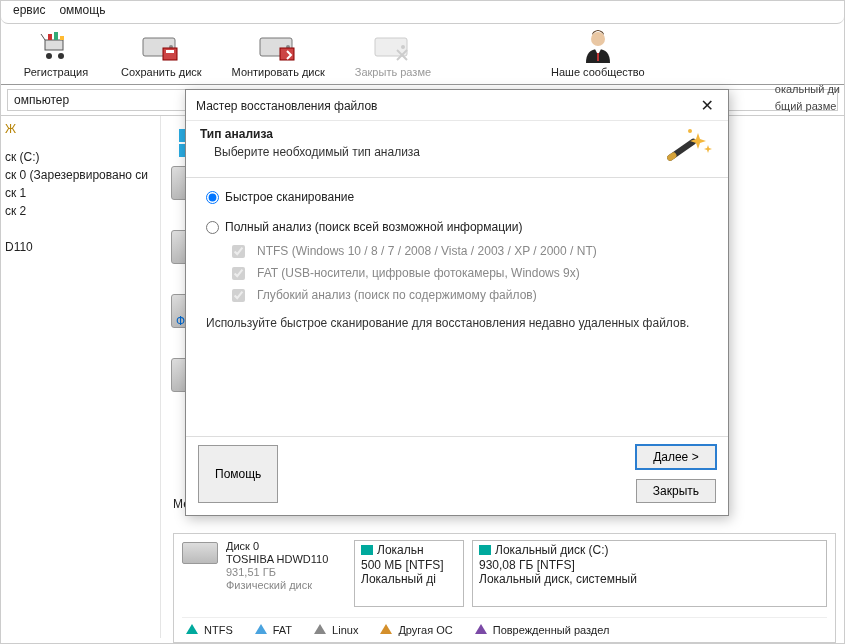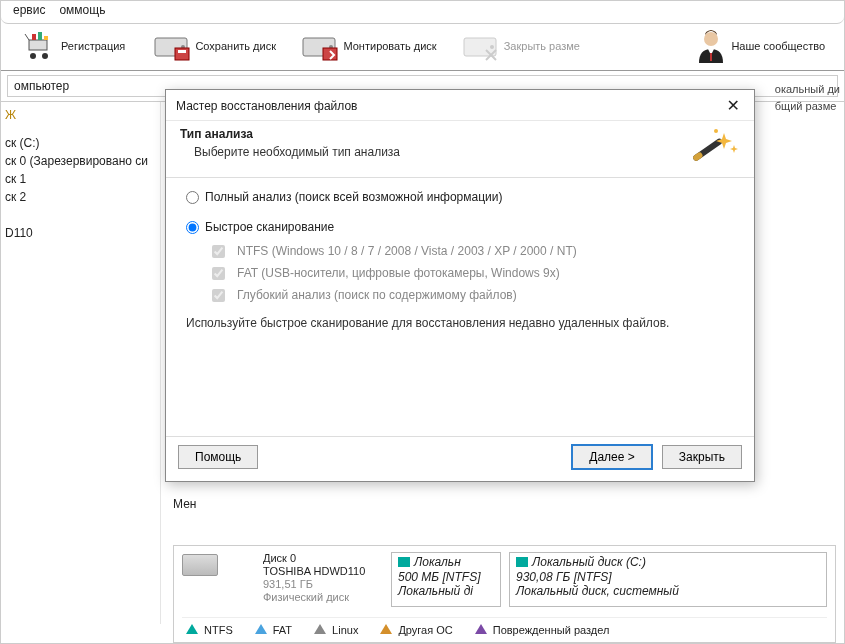--- a/index.html
+++ b/index.html
@@ -1,68 +1,68 @@
 <!DOCTYPE html>
 <html><head>
 <meta charset="utf-8">
 <style>
 * { box-sizing: border-box; margin: 0; padding: 0; }
 body { font-family: "Segoe UI", Tahoma, Arial, sans-serif; font-size: 12px; color: #222; background: #fff; width: 845px; height: 644px; overflow: hidden; position: relative; border: 1px solid #ccc; }
 .topbar { display: flex; gap: 2px; padding: 0 6px 4px; border-bottom: 1px solid #ccc; border-radius: 7px; }
 .topbar .menu-item { padding: 2px 6px; cursor: default; }
 .toolbar { display: flex; gap: 30px; padding: 4px 20px 6px; border-bottom: 1px solid #999; align-items: flex-end; }
-.tool { display: flex; align-items: center; gap: 2px; min-width: 70px; }
+.tool { display: flex; flex-direction: column; align-items: center; gap: 2px; min-width: 70px; }
 .tool .icon-wrap { width: 40px; height: 36px; display: flex; align-items: center; justify-content: center; }
 .tool-label { font-size: 11px; text-align: center; white-space: nowrap; }
 .tool.disabled .tool-label { color: #999; }
 .breadcrumb-row { padding: 4px 6px; border-bottom: 1px solid #ccc; }
 .breadcrumb-box { border: 1px solid #ccc; padding: 3px 6px; background: #fff; }
 .main { display: flex; height: calc(100% - 120px); }
 .sidebar { width: 160px; border-right: 1px solid #e5e5e5; padding: 4px 0; }
 .sidebar .tree-item { padding: 2px 4px; white-space: nowrap; overflow: hidden; }
 .content { flex: 1; position: relative; }
 .right-strip { position: absolute; right: 4px; top: 80px; color: #444; font-size: 11px; line-height: 1.5; text-align: left; }
 .drive-thumbs { position: absolute; left: 10px; top: 50px; display: flex; flex-direction: column; gap: 30px; }
 .hdd-thumb { width: 50px; height: 34px; background: linear-gradient(#ddd,#bbb); border: 1px solid #999; border-radius: 3px; position: relative; }
 .hdd-thumb::after { content:""; position:absolute; right:4px; bottom:4px; width:10px; height:10px; border-radius:50%; background:#888; }
 .win-logo { position: absolute; left: 18px; top: 10px; width: 34px; height: 34px; }
 .link-f { position:absolute; left:15px; top: 198px; color:#0066cc; cursor:pointer; }
 .bottom-menu { position: absolute; left: 172px; bottom: 132px; }
 .disk-footer { position: absolute; left: 172px; right: 8px; bottom: 0; border: 1px solid #ccc; border-top: 1px solid #ccc; padding: 6px 8px 2px; }
 .disk-footer-row { display: flex; gap: 8px; align-items: flex-start; }
-.disk-col { display: flex; flex-direction: column; gap: 1px; font-size: 11px; margin-left: 37px; }
+.disk-col { display: flex; flex-direction: column; gap: 1px; font-size: 11px; }
 .disk-col .muted { color: #888; }
 .disk-mini-hdd { width: 36px; height: 22px; background: linear-gradient(#ddd,#bbb); border:1px solid #999; border-radius:2px; margin-top:2px;}
-.disk-block { border:1px solid #bbb; min-width:110px; padding:2px 6px 8px;font-style:italic; }
+.disk-block { border:1px solid #bbb; min-width:110px; padding:2px 6px 20px; }
 .disk-block .topline { display:flex; gap:4px; align-items:center; margin-bottom:1px;}
 .swatch { width:12px; height:10px;}
 .sw-teal{ background:#00a99d;}
 .legend { display:flex; gap:22px; margin-top:10px; border-top:1px solid #eee; padding:6px 4px 4px; font-size:11px;}
 .legend-item{ display:flex; gap:6px; }
 .tri{ width:0; height:0; border-left:6px solid transparent; border-right:6px solid transparent; border-bottom:10px solid #000; }
 .tri.teal{ border-bottom-color:#00a99d;} .tri.blue{ border-bottom-color:#4aa3df;} .tri.grey{ border-bottom-color:#888;} .tri.org{ border-bottom-color:#d48f2b;} .tri.purp{ border-bottom-color:#7b4aa6;}
 
-.modal { position: absolute; left: 164px; top: 88px; width: 590px; background: #fff; border: 1px solid #888; box-shadow: 2px 3px 12px rgba(0,0,0,.25); display:flex; flex-direction:column; }
+.modal { position: absolute; left: 184px; top: 88px; width: 544px; background: #fff; border: 1px solid #888; box-shadow: 2px 3px 12px rgba(0,0,0,.25); display:flex; flex-direction:column; }
 .modal-title { display:flex; justify-content:space-between; align-items:center; padding:8px 10px 6px; font-size:12px; border-bottom:1px solid #e8e8e8;}
 .close-x { font-size:16px; line-height:1; cursor:pointer; padding:0 4px;}
 .modal-head { display:flex; justify-content:space-between; padding:6px 14px 10px;}
 .modal-head .title-bold { font-weight:bold; font-size:12px; margin-bottom:4px;}
 .modal-head .sub { color:#333; padding-left:14px; font-size:12px;}
 .wand { width:52px; height:40px; position:relative; }
 .modal-body { border-top:1px solid #ddd; border-bottom:1px solid #ddd; padding:12px 20px 14px; min-height:260px;}
 .sel-disk { margin-bottom:14px; }
 .sel-disk .val{ color:#3366cc;}
 .radio-row { display:flex; align-items:center; gap:6px; margin-bottom:16px;}
 .radio-row input{ margin:0;}
 .chk-list { margin: -6px 0 14px 26px; display:flex; flex-direction:column; gap:8px;}
 .chk-row { display:flex; align-items:center; gap:12px; color:#888;}
 .chk-row input{ accent-color:#8bb3dd;}
 .hint { color:#333;}
 .modal-buttons { display:flex; justify-content:space-between; padding:8px 12px 12px;}
-.btn-group { display:flex; gap:10px;}
+.btn-group { display:flex; gap:10px;flex-direction:column;}
 button.win { font: inherit; padding:4px 16px; background:#eee; border:1px solid #999; cursor:pointer;}
 button.win.primary { border:1px solid #2b7ed0; outline:1px solid #2b7ed0;}
 svg { display:block;}
 </style>
 </head>
 <body>
 
 <div class="topbar">
   <span class="menu-item">ервис</span>
   <span class="menu-item">оммощь</span>
@@ -238,26 +238,26 @@
           <rect x="4" y="30" width="34" height="6" rx="3" transform="rotate(-35 4 30)" fill="#333"></rect>
           <rect x="4" y="30" width="10" height="6" rx="3" transform="rotate(-35 4 30)" fill="#d4a23a"></rect>
           <path d="M36 6 L38 12 L44 14 L38 16 L36 22 L34 16 L28 14 L34 12 Z" fill="#f3b73e"></path>
           <path d="M46 18 L47 21 L50 22 L47 23 L46 26 L45 23 L42 22 L45 21 Z" fill="#f3b73e"></path>
           <circle cx="28" cy="4" r="2" fill="#f3b73e"></circle>
         </svg>
     </div>
   </div>
   <div class="modal-body">
     <label class="radio-row">
+      <input type="radio" name="scan" checked="" style="">
+      <span>Быстрое сканирование</span>
+    </label>
+    <label class="radio-row">
       <input type="radio" name="scan" style="">
       <span>Полный анализ (поиск всей возможной информации)</span>
-    </label>
-    <label class="radio-row">
-      <input type="radio" name="scan" checked="" style="">
-      <span>Быстрое сканирование</span>
     </label>
     <div class="chk-list">
       <label class="chk-row">
         <input type="checkbox" checked="" disabled="" style="">
         <span>NTFS (Windows 10 / 8 / 7 / 2008 / Vista / 2003 / XP / 2000 / NT)</span>
       </label>
       <label class="chk-row">
         <input type="checkbox" checked="" disabled="" style="">
         <span>FAT (USB-носители, цифровые фотокамеры, Windows 9x)</span>
       </label>

